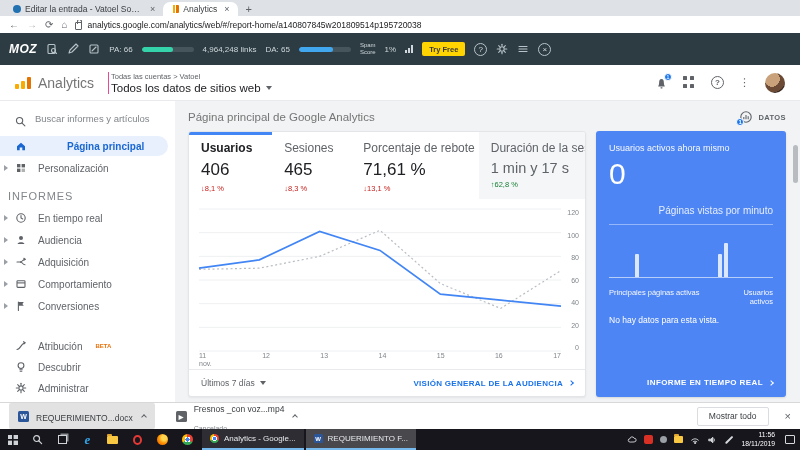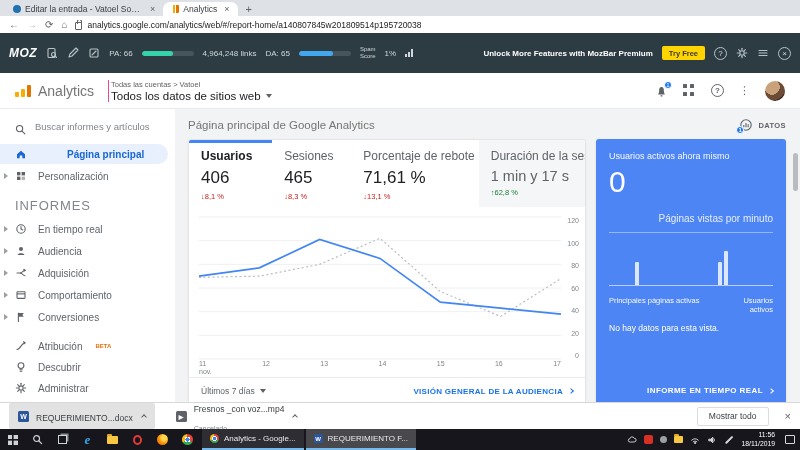--- a/index.html
+++ b/index.html
@@ -20,21 +20,21 @@
 
 .omnibox{height:17px;background:#fff;display:flex;align-items:center;gap:8px;padding:0 9px;flex:none;}
 .nav-ic{font-size:10px;color:#5f6368;line-height:1;}
 .nav-ic.dim{color:#b0b3b8;}
 .addr{flex:1;display:flex;align-items:flex-start;gap:5px;overflow:hidden;}
 .lock{width:7px;height:8px;border:1px solid #5f6368;border-radius:1px;position:relative;margin-top:2px;}
 .lock::before{content:'';position:absolute;left:1px;top:-4px;width:3px;height:4px;border:1px solid #5f6368;border-bottom:none;border-radius:3px 3px 0 0;}
 .url{font-size:8.5px;color:#202124;white-space:nowrap;}
 
 
-.mozbar{height:40px;background:#2d3c42;display:flex;align-items:center;gap:9px;padding:0 9px;color:#cfd8dc;font-size:8px;flex:none;}
+.mozbar{height:32px;background:#2d3c42;display:flex;align-items:center;gap:9px;padding:0 9px;color:#cfd8dc;font-size:8px;flex:none;}
 .moz-logo{color:#fff;font-weight:bold;font-size:12px;letter-spacing:.5px;font-style:italic;}
 .moz-ic{width:12px;height:12px;flex:none;color:#b7c3c8;}
 .moz-ic svg{width:100%;height:100%;stroke:currentColor;fill:none;stroke-width:1.1;stroke-linecap:round;stroke-linejoin:round;}
 .meter{width:52px;height:5px;background:#46555b;border-radius:3px;overflow:hidden;flex:none;}
 .meter i{display:block;height:100%;border-radius:3px;}
 .meter.g i{width:60%;background:#35d3a9;}
 .meter.b i{width:65%;background:#41a7ef;}
 .spam-lbl{font-size:6px;line-height:1.15;text-align:right;}
 .sig{display:flex;align-items:flex-end;gap:1px;height:8px;}
 .sig i{width:2px;background:#cfd8dc;display:block;}
@@ -71,21 +71,21 @@
 .search-row{display:flex;align-items:center;gap:9px;padding:3px 12px 11px 15px;}
 .search-row input{border:none;outline:none;font-size:9.5px;color:#5f6368;font-family:"Liberation Sans",sans-serif;width:140px;background:transparent;}
 .search-row input::placeholder{color:#80868b;}
 .sic{width:11px;height:11px;color:#5f6368;flex:none;}
 .sic svg{width:100%;height:100%;stroke:currentColor;fill:none;stroke-width:1.2;stroke-linecap:round;stroke-linejoin:round;}
 .side-item{display:flex;align-items:center;gap:11px;height:20px;padding-left:15px;position:relative;color:#5f6368;font-size:10px;margin:1px 0;}
 .side-item .exp{position:absolute;left:4px;width:0;height:0;border-top:3px solid transparent;border-bottom:3px solid transparent;border-left:4px solid #9aa0a6;}
 .side-item.active{background:#e8f0fe;color:#1967d2;border-radius:0 11px 11px 0;width:168px;font-weight:bold;gap:40px;}
 .side-item .ic{width:12px;height:12px;flex:none;}
 .side-item .ic svg{width:100%;height:100%;}
-.sec-lbl{font-size:13px;color:#80868b;letter-spacing:.9px;padding:11px 0 5px 15px;}
+.sec-lbl{font-size:11px;color:#80868b;letter-spacing:.9px;padding:11px 0 5px 8px;}
 .spacer{flex:1;}
 .beta{color:#e8710a;font-size:6px;vertical-align:super;margin-left:2px;font-weight:bold;}
 .side-bottom{padding-bottom:30px;}
 
 
 .main{flex:1;padding:9px 14px 16px 13px;display:flex;flex-direction:column;}
 .title-row{display:flex;align-items:center;justify-content:space-between;margin-bottom:7px;}
 .page-title{font-size:11.5px;color:#757575;}
 .insights{display:flex;align-items:center;gap:5px;font-size:7.5px;color:#5f6368;letter-spacing:.4px;font-weight:bold;}
 .ins-ic{width:14px;height:14px;position:relative;color:#5f6368;}
@@ -231,21 +231,20 @@
       </span>
     <span class="spam-lbl">
       <span>Spam</span><br><span>Score</span>
     </span>
     <span>1%</span>
     <span class="sig">
         <i style="height:3px"></i>
         <i style="height:5px"></i>
         <i style="height:8px"></i>
       </span>
-    <span class="promo">Unlock More Features with MozBar Premium</span>
     <span class="tryfree">Try Free</span>
     <span class="moz-round">?</span>
     <span class="moz-ic"><svg viewBox="0 0 12 12">
           <circle cx="6" cy="6" r="2.2"></circle>
           <line x1="6" y1="1.2" x2="6" y2="2.8"></line>
           <line x1="6" y1="9.2" x2="6" y2="10.8"></line>
           <line x1="1.2" y1="6" x2="2.8" y2="6"></line>
           <line x1="9.2" y1="6" x2="10.8" y2="6"></line>
           <line x1="2.7" y1="2.7" x2="3.8" y2="3.8"></line>
           <line x1="8.2" y1="8.2" x2="9.3" y2="9.3"></line>

